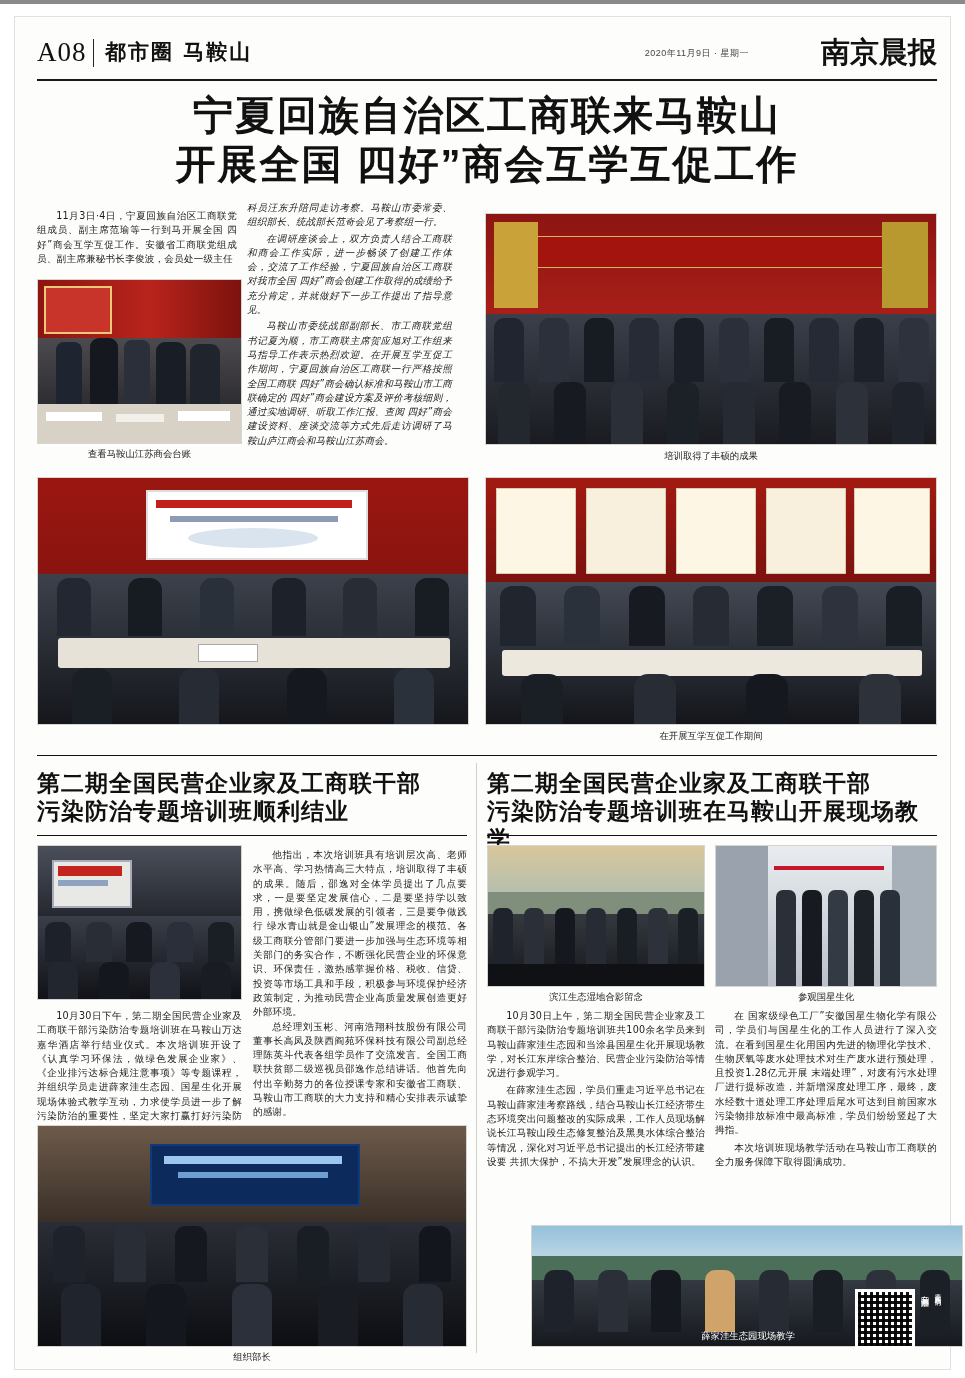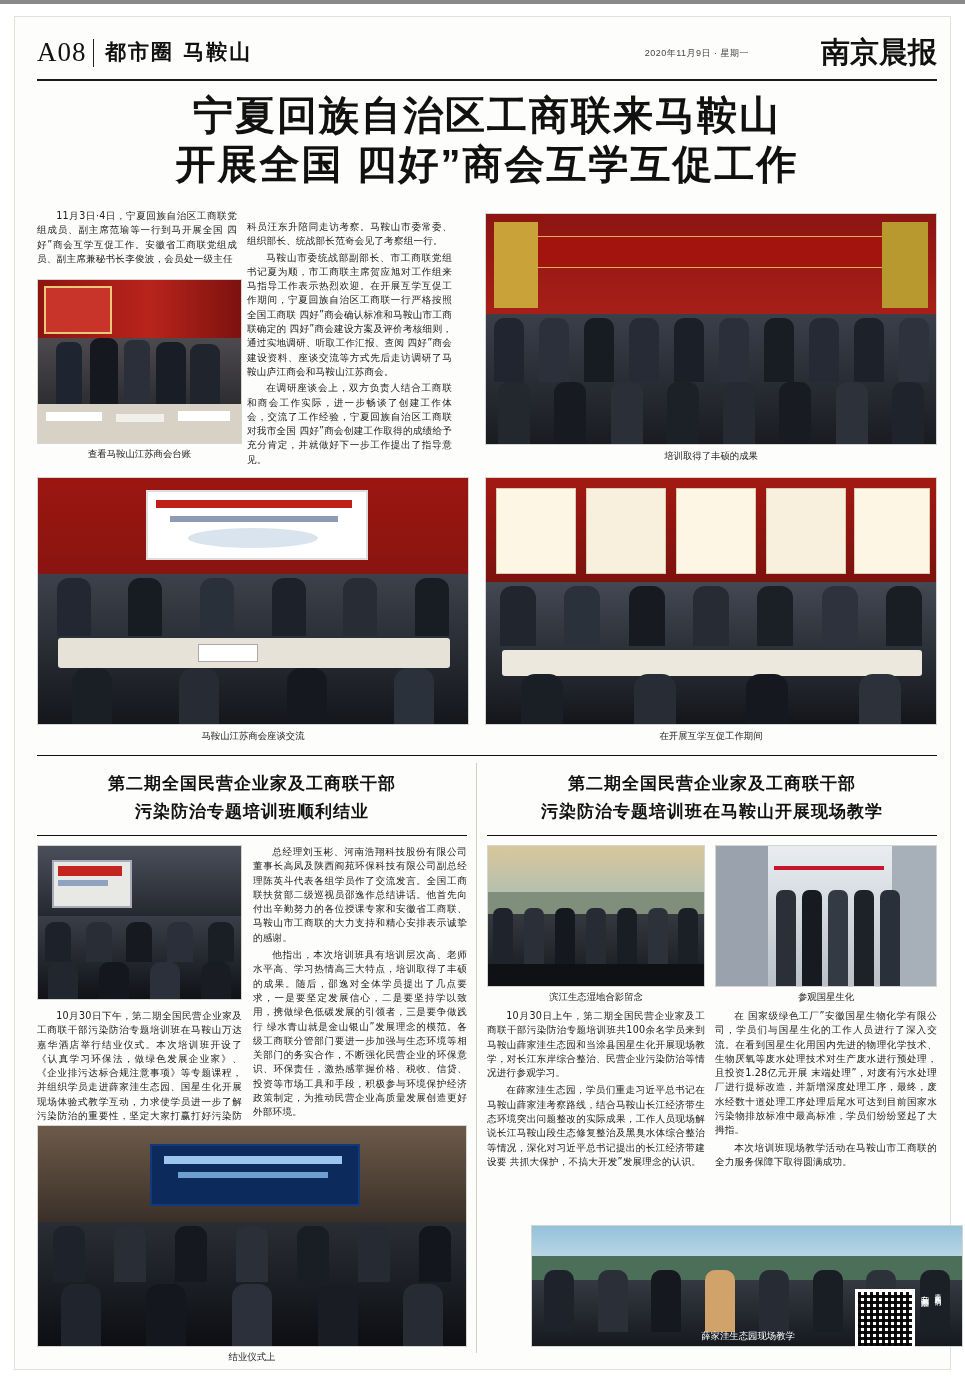--- a/index.html
+++ b/index.html
@@ -139,22 +139,21 @@
     position: absolute;
     font-size: 9.4px;
     color: #222;
     text-align: center;
     font-family: Liberation Serif, serif;
   }
 
   
   .subhead {
     position: absolute;
-    text-align: center;
-    font-size: 17px;
+    font-size: 23px;
     font-weight: bold;
     line-height: 28px;
     color: #111;
     font-family: "DejaVu Sans", sans-serif;
     letter-spacing: 1px;
   }
   .rule-thin {
     position: absolute;
     background: #111;
     height: 1px;
@@ -202,24 +201,24 @@
   <div class="mast-rule"></div>
 
   <div class="headline">
     <div class="l1">宁夏回族自治区工商联来马鞍山</div>
     <div class="l2">开展全国  四好”商会互学互促工作</div>
   </div>
 
   <div class="body-col" style="left:22px; top:192px; width:200px;">
     <p>11月3日·4日，宁夏回族自治区工商联党组成员、副主席范瑜等一行到马开展全国 四好”商会互学互促工作。安徽省工商联党组成员、副主席兼秘书长李俊波，会员处一级主任</p>
   </div>
-  <div class="body-col" style="left:232px; top:203px; width:205px;">
+  <div class="body-col" style="left:232px; top:184px; width:205px;font-style:italic;">
     <p style="text-indent:0;">科员汪东升陪同走访考察。马鞍山市委常委、组织部长、统战部长范奇会见了考察组一行。</p>
+    <p style="margin-top:2px;">在调研座谈会上，双方负责人结合工商联和商会工作实际，进一步畅谈了创建工作体会，交流了工作经验，宁夏回族自治区工商联对我市全国 四好”商会创建工作取得的成绩给予充分肯定，并就做好下一步工作提出了指导意见。</p>
     <p style="margin-top:2px;">马鞍山市委统战部副部长、市工商联党组书记夏为顺，市工商联主席贺应旭对工作组来马指导工作表示热烈欢迎。在开展互学互促工作期间，宁夏回族自治区工商联一行严格按照全国工商联 四好”商会确认标准和马鞍山市工商联确定的 四好”商会建设方案及评价考核细则，通过实地调研、听取工作汇报、查阅 四好”商会建设资料、座谈交流等方式先后走访调研了马鞍山庐江商会和马鞍山江苏商会。</p>
-    <p style="margin-top:2px;">在调研座谈会上，双方负责人结合工商联和商会工作实际，进一步畅谈了创建工作体会，交流了工作经验，宁夏回族自治区工商联对我市全国 四好”商会创建工作取得的成绩给予充分肯定，并就做好下一步工作提出了指导意见。</p>
   </div>
 
   <div class="photo" style="left:22px; top:262px; width:205px; height:165px; background:linear-gradient(180deg,#7a1a16 0%,#8d2a20 32%,#5a4f4a 55%,#2f2f33 100%);">
     <div class="ph-inner">
       <div class="band" style="top:0; height:58px; background:linear-gradient(90deg,#8d1410,#b8241c 55%,#7d120e);"></div>
       <div style="position:absolute;left:6px;top:6px;width:64px;height:44px;background:#c8332a;border:2px solid #e8c97a;"></div>
       <div style="position:absolute;left:0;top:58px;width:100%;height:70px;background:linear-gradient(180deg,#4d4a4e,#2b2b30);"></div>
       <div style="position:absolute;left:18px;top:62px;width:26px;height:62px;background:#1e2430;border-radius:8px 8px 0 0;"></div>
       <div style="position:absolute;left:52px;top:58px;width:28px;height:66px;background:#15181f;border-radius:9px 9px 0 0;"></div>
       <div style="position:absolute;left:86px;top:60px;width:26px;height:64px;background:#2a2f3a;border-radius:8px 8px 0 0;"></div>
@@ -285,21 +284,20 @@
       <div style="position:absolute;left:20px;top:160px;width:392px;height:30px;background:#e6e2d8;border-radius:3px;"></div>
       <div style="position:absolute;left:160px;top:166px;width:58px;height:16px;background:#fff;border:1px solid #aaa;"></div>
       <div style="position:absolute;left:0;top:190px;width:100%;height:58px;display:flex;justify-content:space-around;">
         <span style="width:40px;height:58px;background:#1a1e25;border-radius:14px 14px 0 0;"></span>
         <span style="width:40px;height:58px;background:#262b34;border-radius:14px 14px 0 0;"></span>
         <span style="width:40px;height:58px;background:#15181e;border-radius:14px 14px 0 0;"></span>
         <span style="width:40px;height:58px;background:#2b313a;border-radius:14px 14px 0 0;"></span>
       </div>
     </div>
   </div>
-  <div class="cap" style="left:22px; top:713px; width:432px;">马鞍山江苏商会座谈交流</div>
 
   <div class="photo" style="left:470px; top:460px; width:452px; height:248px; background:#2f333a;">
     <div class="ph-inner">
       <div class="band" style="top:0;height:104px;background:linear-gradient(180deg,#a21a12,#7c120e);"></div>
       <div style="position:absolute;left:10px;top:10px;width:78px;height:84px;background:#fdf6e5;border:1px solid #d8cdb0;"></div>
       <div style="position:absolute;left:100px;top:10px;width:78px;height:84px;background:#f8efdc;border:1px solid #d8cdb0;"></div>
       <div style="position:absolute;left:190px;top:10px;width:78px;height:84px;background:#fdf6e5;border:1px solid #d8cdb0;"></div>
       <div style="position:absolute;left:280px;top:10px;width:78px;height:84px;background:#f8efdc;border:1px solid #d8cdb0;"></div>
       <div style="position:absolute;left:368px;top:10px;width:74px;height:84px;background:#fdf6e5;border:1px solid #d8cdb0;"></div>
       <div style="position:absolute;left:0;top:104px;width:100%;height:144px;background:linear-gradient(180deg,#434853,#13151a);"></div>
@@ -353,22 +351,22 @@
       </div>
     </div>
   </div>
 
   <div class="body-col" style="left:22px; top:992px; width:205px;">
     <p>10月30日下午，第二期全国民营企业家及工商联干部污染防治专题培训班在马鞍山万达嘉华酒店举行结业仪式。本次培训班开设了《认真学习环保法，做绿色发展企业家》、《企业排污达标合规注意事项》等专题课程，并组织学员走进薛家洼生态园、国星生化开展现场体验式教学互动，力求使学员进一步了解污染防治的重要性，坚定大家打赢打好污染防治攻坚战的决心。</p>
     <p style="margin-top:3px;">结业仪式上，天津天大华森科技有限公司</p>
   </div>
 
   <div class="body-col" style="left:238px; top:828px; width:214px;">
+    <p style="margin-top:3px;">他指出，本次培训班具有培训层次高、老师水平高、学习热情高三大特点，培训取得了丰硕的成果。随后，邵逸对全体学员提出了几点要求，一是要坚定发展信心，二是要坚持学以致用，携做绿色低碳发展的引领者，三是要争做践行 绿水青山就是金山银山”发展理念的模范。各级工商联分管部门要进一步加强与生态环境等相关部门的务实合作，不断强化民营企业的环保意识、环保责任，激热感掌握价格、税收、信贷、投资等市场工具和手段，积极参与环境保护经济政策制定，为推动民营企业高质量发展创造更好外部环境。</p>
     <p>总经理刘玉彬、河南浩翔科技股份有限公司董事长高凤及陕西阎苑环保科技有限公司副总经理陈英斗代表各组学员作了交流发言。全国工商联扶贫部二级巡视员邵逸作总结讲话。他首先向付出辛勤努力的各位授课专家和安徽省工商联、马鞍山市工商联的大力支持和精心安排表示诚挚的感谢。</p>
-    <p style="margin-top:3px;">他指出，本次培训班具有培训层次高、老师水平高、学习热情高三大特点，培训取得了丰硕的成果。随后，邵逸对全体学员提出了几点要求，一是要坚定发展信心，二是要坚持学以致用，携做绿色低碳发展的引领者，三是要争做践行 绿水青山就是金山银山”发展理念的模范。各级工商联分管部门要进一步加强与生态环境等相关部门的务实合作，不断强化民营企业的环保意识、环保责任，激热感掌握价格、税收、信贷、投资等市场工具和手段，积极参与环境保护经济政策制定，为推动民营企业高质量发展创造更好外部环境。</p>
   </div>
 
   <div class="photo" style="left:22px; top:1108px; width:430px; height:222px; background:#1a1c22;">
     <div class="ph-inner">
       <div style="position:absolute;left:0;top:0;width:100%;height:96px;background:linear-gradient(180deg,#6d5a4a,#3a3028);"></div>
       <div style="position:absolute;left:112px;top:18px;width:206px;height:58px;background:#0d2a5c;border:2px solid #123a7a;"></div>
       <div style="position:absolute;left:126px;top:30px;width:178px;height:8px;background:#9cc6f0;"></div>
       <div style="position:absolute;left:140px;top:46px;width:150px;height:6px;background:#6f9ed0;"></div>
       <div style="position:absolute;left:0;top:96px;width:100%;height:126px;background:linear-gradient(180deg,#2a2d35,#0c0e12);"></div>
       <div style="position:absolute;left:0;top:100px;width:100%;height:56px;display:flex;justify-content:space-around;">
@@ -382,21 +380,21 @@
       </div>
       <div style="position:absolute;left:0;top:158px;width:100%;height:64px;display:flex;justify-content:space-around;">
         <span style="width:40px;height:64px;background:#20242c;border-radius:13px 13px 0 0;"></span>
         <span style="width:40px;height:64px;background:#14171d;border-radius:13px 13px 0 0;"></span>
         <span style="width:40px;height:64px;background:#2b303a;border-radius:13px 13px 0 0;"></span>
         <span style="width:40px;height:64px;background:#191c23;border-radius:13px 13px 0 0;"></span>
         <span style="width:40px;height:64px;background:#262b34;border-radius:13px 13px 0 0;"></span>
       </div>
     </div>
   </div>
-  <div class="cap" style="left:22px; top:1334px; width:430px;">结业仪式上</div>
+  <div class="cap" style="left:22px; top:1334px; width:430px;">组织部长</div>
 
   <div class="rule-v" style="left:461px; top:746px; height:590px;"></div>
 
   <div class="subhead" style="left:472px; top:752px; width:450px;">
     <div>第二期全国民营企业家及工商联干部</div>
     <div>污染防治专题培训班在马鞍山开展现场教学</div>
   </div>
   <div class="rule-thin" style="left:472px; top:818px; width:450px;"></div>
 
   <div class="photo" style="left:472px; top:828px; width:218px; height:142px; background:#2a3340;">

